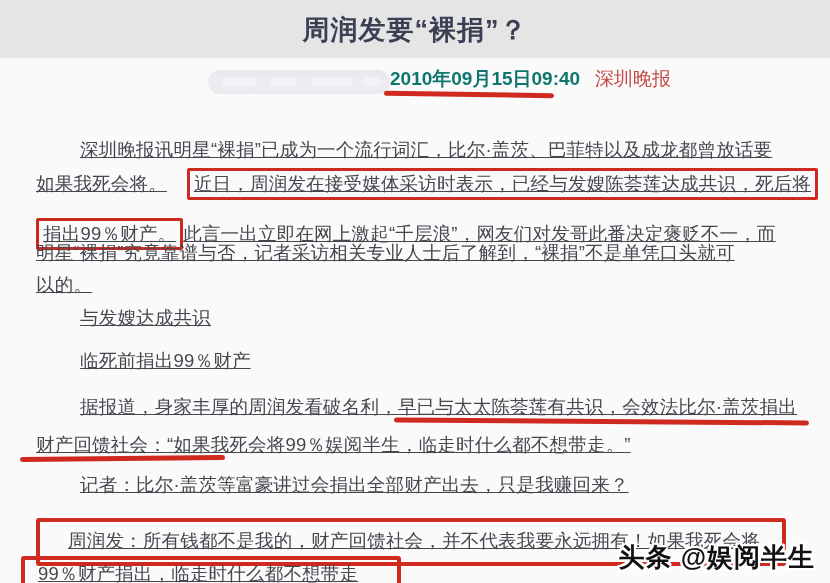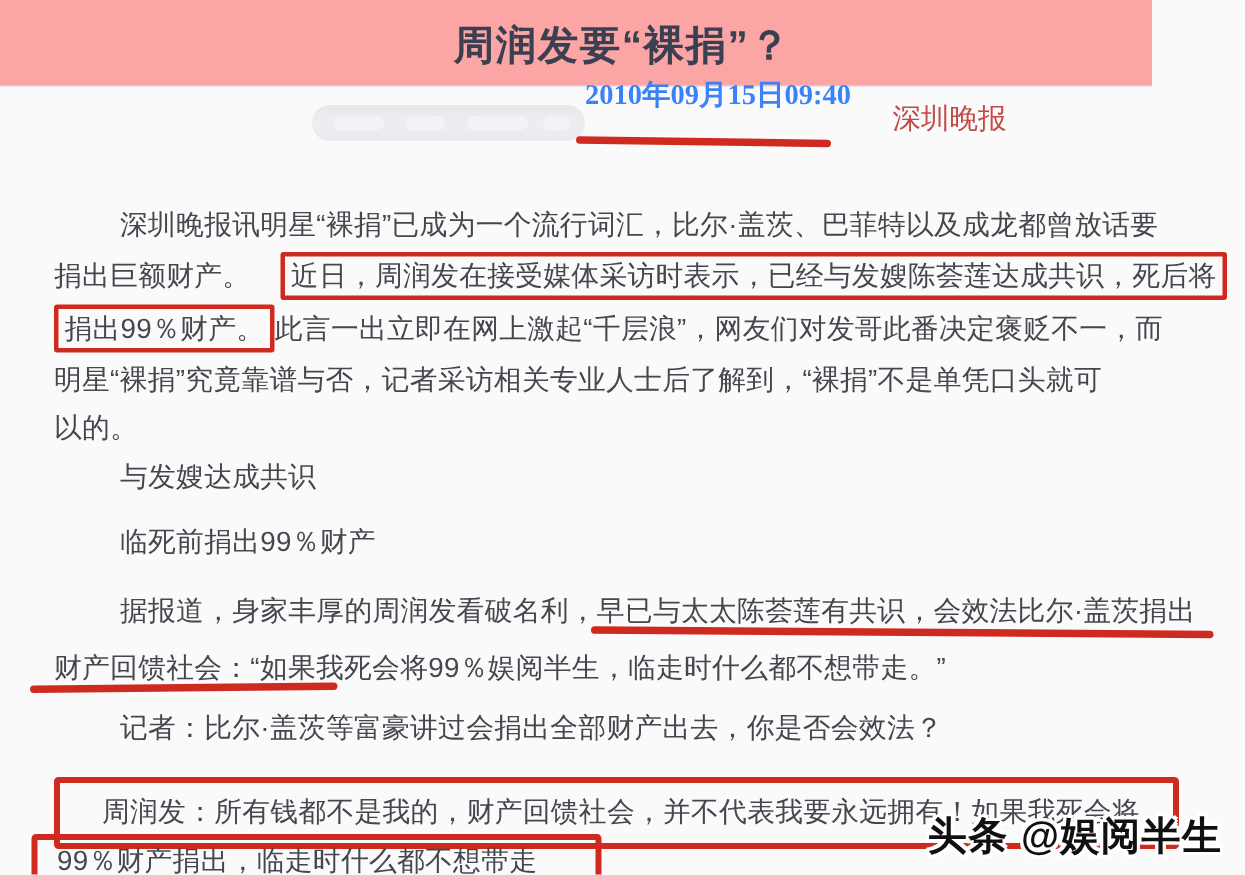--- a/index.html
+++ b/index.html
@@ -1,32 +1,32 @@
 <!DOCTYPE html>
 <html><head>
 <meta charset="utf-8">
 <style>
   html,body{margin:0;padding:0;}
   body{
     width:830px;height:583px;position:relative;overflow:hidden;
     background:#fbfafb;
     font-family:"Liberation Sans",sans-serif;
   }
-  .top-band{position:absolute;top:0;left:0;width:768px;height:57px;background:#fca5a5;border-bottom:1px solid #e4e4e9;}
+  .top-band{position:absolute;top:0;left:0;width:830px;height:57px;background:#e5e5e5;border-bottom:1px solid #e4e4e9;}
   .title{position:absolute;top:12px;left:0;width:830px;margin:0;text-align:center;
          font-size:27px;font-weight:700;color:#3a3f52;letter-spacing:1px;}
   .blur-pill{position:absolute;left:208px;top:70px;width:182px;height:24px;border-radius:12px;
              background:linear-gradient(180deg,#e7e7ec 0%,#ededf2 55%,#e9e9ee 100%);}
   .blur-pill i{position:absolute;top:7px;height:10px;border-radius:5px;background:#f3f3f7;display:block;}
-  .date{position:absolute;left:390px;top:50px;font-size:19px;font-weight:600;color:#3b82f6;white-space:nowrap;font-family:Liberation Serif, serif;}
+  .date{position:absolute;left:390px;top:66px;font-size:19px;font-weight:600;color:#0f766e;white-space:nowrap;}
   .date-underline{position:absolute;left:384px;top:92px;width:170px;height:5px;background:#cf2a1f;border-radius:3px;transform:rotate(0.8deg);}
   .source{position:absolute;left:552px;top:66px;font-size:19px;font-weight:400;color:#c24b45;white-space:nowrap;margin-left:43px;}
 
   .line{position:absolute;left:36px;white-space:nowrap;font-size:18.5px;line-height:26px;
-        color:#45474e;font-weight:500;letter-spacing:0.2px;}
+        color:#45474e;font-weight:500;letter-spacing:0.2px;text-decoration:underline;}
   .indent{left:80px;}
 
   .rbox{border:3px solid #cf2a1f;border-radius:2px;padding:2px 4px 3px 4px;margin-left:20px;}
   .rline{position:relative;}
   .rline::after{content:"";position:absolute;height:5px;background:#cf2a1f;border-radius:3px;}
   .u-long::after{left:-4px;right:-12px;bottom:-7px;transform:rotate(0.4deg);}
   .u-short::after{left:-16px;right:-58px;bottom:-6px;transform:rotate(-0.6deg);}
 
   .quote-box1{position:absolute;left:36px;top:518px;width:742px;height:40px;
               border:4px solid #cf2a1f;border-radius:3px;}
@@ -52,35 +52,35 @@
     <i style="left:62px;width:26px"></i>
     <i style="left:104px;width:40px"></i>
     <i style="left:154px;width:18px"></i>
   </div>
   <span class="date">2010年09月15日09:40</span>
   <div class="date-underline"></div>
   <span class="source">深圳晚报</span>
 
   <div class="line indent" style="top:137px">深圳晚报讯明星“裸捐”已成为一个流行词汇，比尔·盖茨、巴菲特以及成龙都曾放话要</div>
 
-  <div class="line" style="top:171px"><span>捐出巨额财产。</span><span class="rbox">近日，周润发在接受媒体采访时表示，已经与发嫂陈荟莲达成共识，死后将</span></div>
+  <div class="line" style="top:171px"><span>如果我死会将。</span><span class="rbox">近日，周润发在接受媒体采访时表示，已经与发嫂陈荟莲达成共识，死后将</span></div>
 
-  <div class="line" style="top:206px"><span class="rbox" style="margin-left:0">捐出99％财产。</span><span>此言一出立即在网上激起“千层浪”，网友们对发哥此番决定褒贬不一，而</span></div>
+  <div class="line" style="top:221px"><span class="rbox" style="margin-left:0">捐出99％财产。</span><span>此言一出立即在网上激起“千层浪”，网友们对发哥此番决定褒贬不一，而</span></div>
 
   <div class="line" style="top:240px">明星“裸捐”究竟靠谱与否，记者采访相关专业人士后了解到，“裸捐”不是单凭口头就可</div>
   <div class="line" style="top:272px">以的。</div>
 
   <div class="line indent" style="top:305px">与发嫂达成共识</div>
   <div class="line indent" style="top:348px">临死前捐出99％财产</div>
 
   <div class="line indent" style="top:394px"><span>据报道，身家丰厚的周润发看破名利，</span><span class="rline u-long">早已与太太陈荟莲有共识，会效法比尔·盖茨捐出</span></div>
 
   <div class="line" style="top:432px"><span class="rline u-short">财产回馈社会：</span><span>“如果我死会将99％娱阅半生，临走时什么都不想带走。”</span></div>
 
-  <div class="line indent" style="top:472px">记者：比尔·盖茨等富豪讲过会捐出全部财产出去，你是否会效法？</div>
+  <div class="line indent" style="top:472px">记者：比尔·盖茨等富豪讲过会捐出全部财产出去，只是我赚回来？</div>
 
   <div class="quote-box1"></div>
   <div class="line" style="left:68px;top:528px">周润发：所有钱都不是我的，财产回馈社会，并不代表我要永远拥有！如果我死会将</div>
 
   <div class="quote-box2"></div>
   <div class="line" style="left:38px;top:561px">99％财产捐出，临走时什么都不想带走</div>
 
   <div class="watermark">头条 @娱阅半生</div>
 
 </div>

